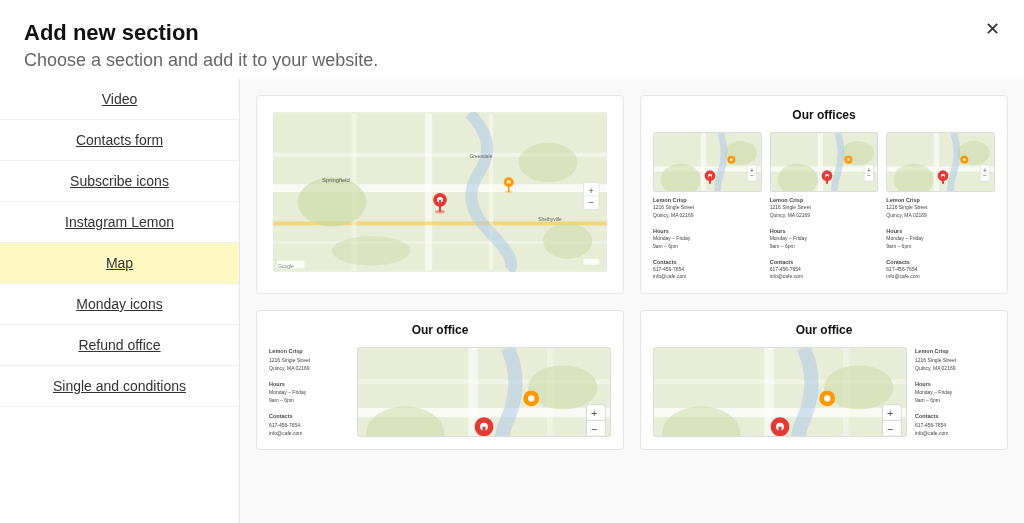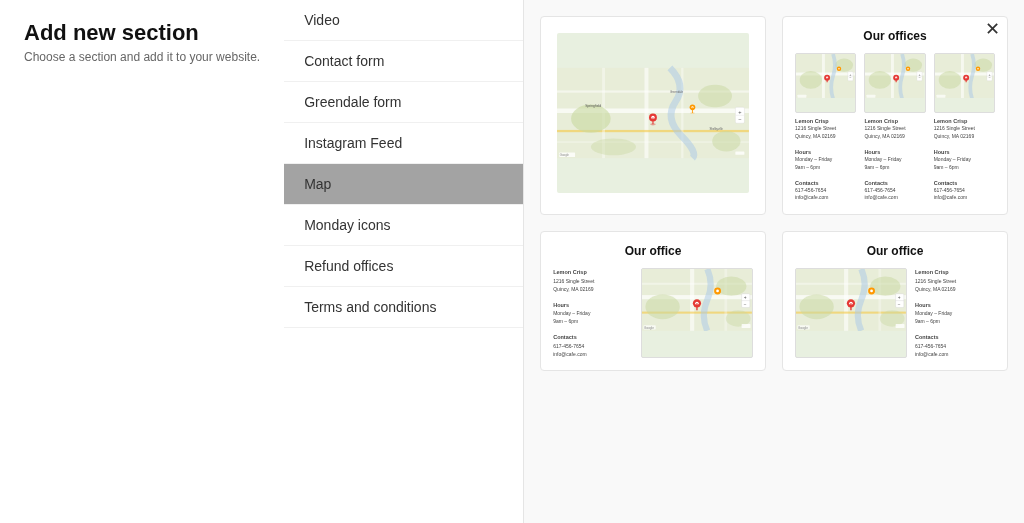--- a/index.html
+++ b/index.html
@@ -3,39 +3,39 @@
   <meta charset="utf-8">
   <style>
     * { box-sizing: border-box; margin: 0; padding: 0; }
     body { font-family: -apple-system, BlinkMacSystemFont, 'Segoe UI', Helvetica, Arial, sans-serif; background: #fff; width: 1024px; height: 523px; overflow: hidden; }
 
     .modal-overlay {
       width: 1024px;
       height: 523px;
       background: #fff;
       display: flex;
-      flex-direction: row;
+      flex-direction: column;
       position: relative;
     }
 
     .modal-header {
       padding: 20px 24px 8px 24px;
       border-bottom: none;
       flex-shrink: 0;
     }
 
     .modal-header h1 {
       font-size: 22px;
       font-weight: 700;
       color: #111;
       margin-bottom: 4px;
     }
 
     .modal-header p {
-      font-size: 12px;
+      font-size: 18px;
       color: #666;
     }
 
     .close-button {
       position: absolute;
       top: 16px;
       right: 20px;
       background: none;
       border: none;
       cursor: pointer;
@@ -71,26 +71,27 @@
     }
 
     .sidebar-item {
       padding: 12px 20px;
       font-size: 14px;
       color: #333;
       cursor: pointer;
       border-bottom: 1px solid #f0f0f0;
       display: flex;
       align-items: center;
-      justify-content: flex-start;
+      justify-content: center;
       user-select: none;
+      text-decoration: underline;
     }
 
     .sidebar-item.active {
-      background: #a3a3a3;
+      background: #fef9c3;
       font-weight: 500;
     }
 
     .sidebar-item .link-icon {
       font-size: 16px;
       color: #888;
     }
 
     .content-area {
       flex: 1;
@@ -232,39 +233,39 @@
     </button>
   </div>
 
   <div class="modal-body">
 
     <div class="sidebar">
       <div class="sidebar-item">
         <span>Video</span>
       </div>
       <div class="sidebar-item">
-        <span>Contact form</span>
-      </div>
-      <div class="sidebar-item">
-        <span>Greendale form</span>
-      </div>
-      <div class="sidebar-item">
-        <span>Instagram Feed</span>
+        <span>Contacts form</span>
+      </div>
+      <div class="sidebar-item">
+        <span>Subscribe icons</span>
+      </div>
+      <div class="sidebar-item">
+        <span>Instagram Lemon</span>
       </div>
       <div class="sidebar-item active">
         <span>Map</span>
       </div>
       <div class="sidebar-item">
         <span>Monday icons</span>
       </div>
       <div class="sidebar-item">
-        <span>Refund offices</span>
-      </div>
-      <div class="sidebar-item">
-        <span>Terms and conditions</span>
+        <span>Refund office</span>
+      </div>
+      <div class="sidebar-item">
+        <span>Single and conditions</span>
       </div>
     </div>
 
     <div class="content-area">
       <div class="cards-grid">
 
         <div class="card">
           <div class="card-inner">
             <div class="map-preview">
               <svg viewBox="0 0 340 160" xmlns="http://www.w3.org/2000/svg">

